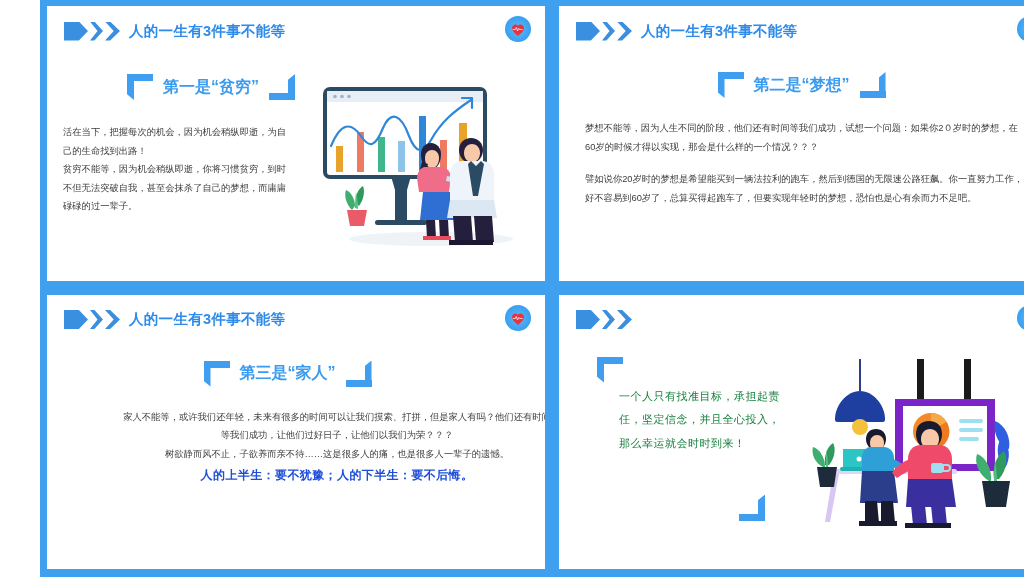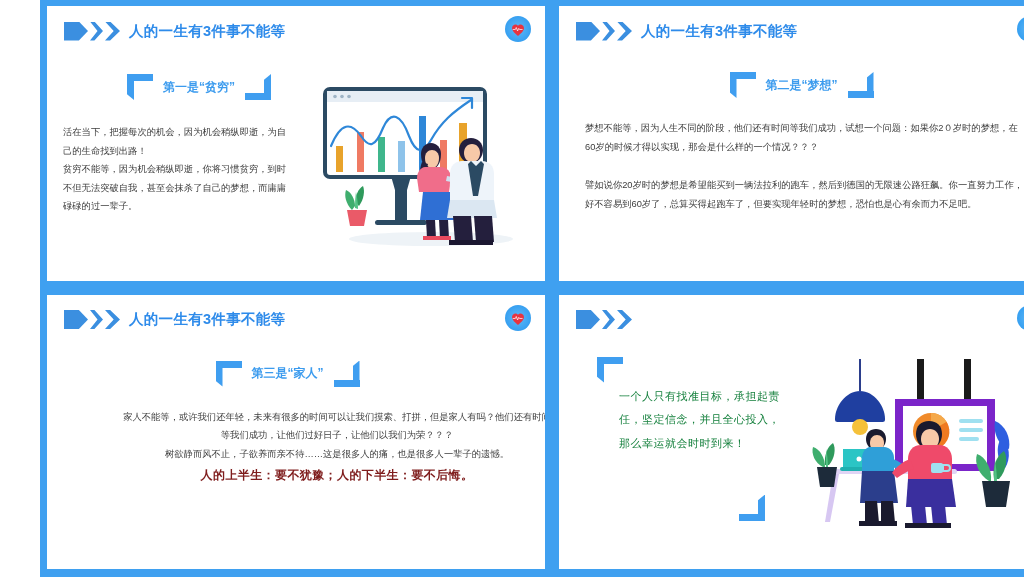--- a/index.html
+++ b/index.html
@@ -84,36 +84,36 @@
   .brk.br::before{
     content:"";position:absolute;right:0;bottom:0;
     width:26px;height:7px;background:#3f9ef0;
   }
   .brk.br::after{
     content:"";position:absolute;right:0;bottom:0;
     width:7px;height:26px;background:#3f9ef0;
     clip-path:polygon(0 22%,100% 0,100% 100%,0 100%);
   }
   .sec-title{
-    color:#3b9bee;font-weight:bold;font-size:12px;
+    color:#3b9bee;font-weight:bold;font-size:16px;
     white-space:nowrap;
     padding:0 4px;
   }
   
   .body-text{
     position:absolute;
     color:#3c3c3c;
     font-size:9.3px;
     line-height:2.0;
   }
   .body-text p{margin:0 0 0 0;}
-  .body-text p.gap{margin-top:20px;}
+  .body-text p.gap{margin-top:14px;}
   .para-center{text-align:center;margin-left:44px;}
   .hl{
-    color:#7f1d1d;font-weight:bold;font-size:12px;
+    color:#1d4ed8;font-weight:bold;font-size:12px;
     text-align:center;margin-top:12px;letter-spacing:.4px;
   }
   .big-quote{
     position:absolute;
     color:#15803d;font-size:11px;line-height:2.15;
     letter-spacing:.5px;
   }
   
   .illo{position:absolute;}
 </style>

